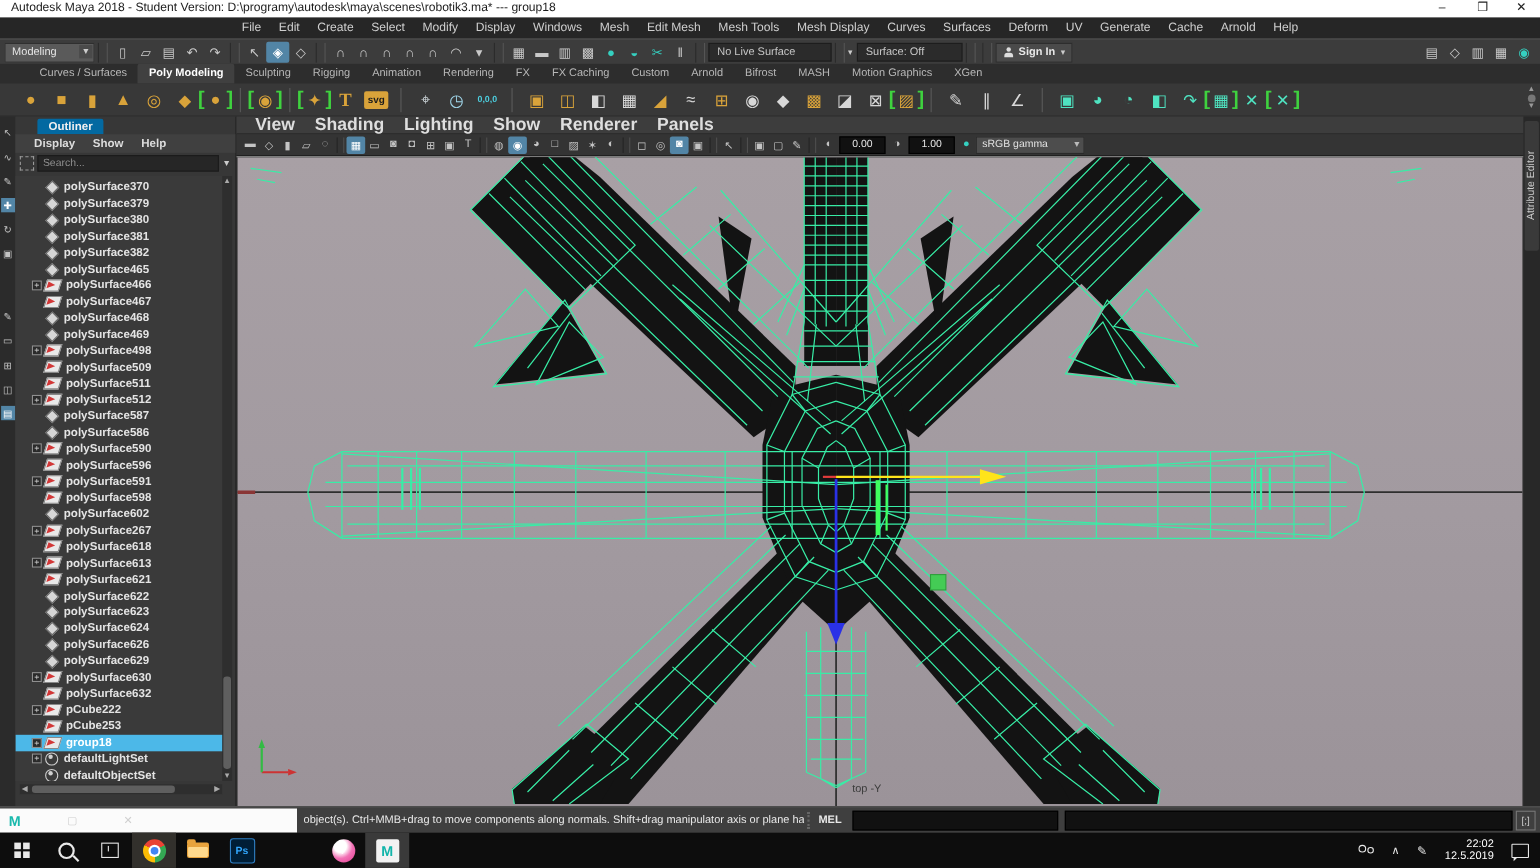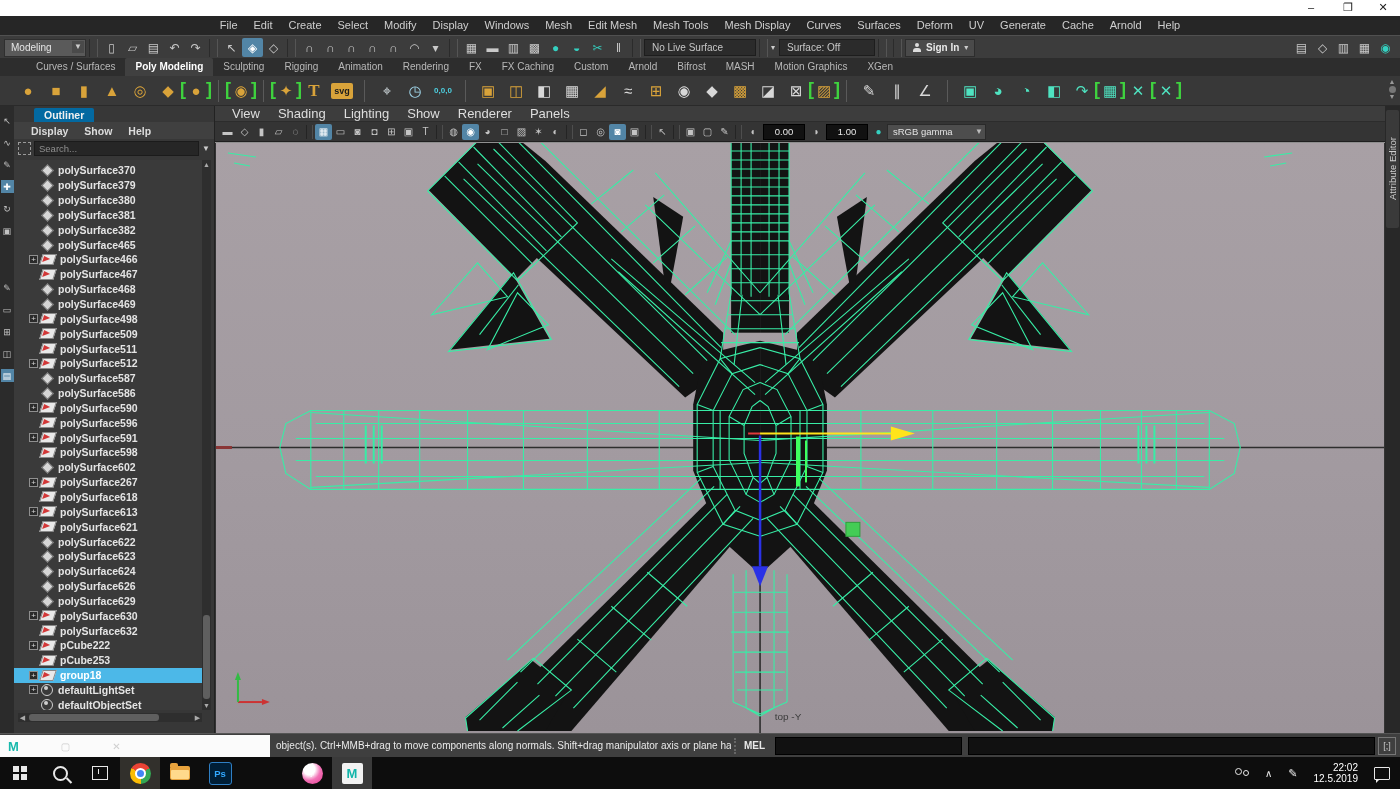--- a/index.html
+++ b/index.html
@@ -82,21 +82,21 @@
   .orow.sel .olabel{color:#ffffff;}
   .ovscroll{position:absolute;right:3px;top:54px;width:9px;height:550px;background:#2e2e2e;}
   .ovscroll .arr{position:absolute;left:0;width:9px;height:9px;color:#aaa;font-size:7px;text-align:center;line-height:9px;}
   .ovthumb{position:absolute;left:1px;width:7px;background:#5f5f5f;border-radius:3px;}
   .ohscroll{position:absolute;left:4px;bottom:11px;width:184px;height:9px;background:#2e2e2e;}
   .ohthumb{position:absolute;top:1px;height:7px;background:#5f5f5f;border-radius:3px;}
   .ohscroll .arr{position:absolute;top:0;width:9px;height:9px;color:#aaa;font-size:7px;text-align:center;line-height:9px;}
   
   .vp{position:absolute;left:215px;top:0;width:1170px;height:100%;}
   .vpmenus{position:absolute;left:0;top:0;width:100%;height:16px;background:#3d3d3d;display:flex;align-items:center;padding-left:8px;box-sizing:border-box;border-bottom:1px solid #2c2c2c;}
-  .vpm{font-size:13px;font-weight:normal;color:#dedede;padding:0 9px;}
+  .vpm{font-size:16px;font-weight:bold;color:#dedede;padding:0 9px;}
   .vptools{position:absolute;left:0;top:16px;width:100%;height:20px;background:#343434;display:flex;align-items:center;padding-left:4px;box-sizing:border-box;border-bottom:1px solid #1f1f1f;}
   .vicn{width:17px;height:16px;display:flex;align-items:center;justify-content:center;font-size:10px;color:#c4c4c4;flex:none;}
   .vicn.hl{background:#5285a6;color:#fff;border-radius:2px;}
   .vsep{width:5px;height:14px;margin:0 2px;border-left:1px solid #242424;border-right:1px solid #4e4e4e;flex:none;}
   .vfield{width:40px;height:14px;background:#111;border:1px solid #000;color:#e8e8e8;font-size:9.5px;line-height:14px;text-align:center;flex:none;margin:0 2px;}
   .vdrop{width:92px;height:14px;background:#4d4d4d;border:1px solid #2a2a2a;color:#e2e2e2;font-size:9.5px;line-height:14px;padding-left:5px;flex:none;position:relative;}
   .vdrop .car{position:absolute;right:2px;top:0;font-size:8px;color:#bbb;}
   .vpcanvas{position:absolute;left:0;top:36px;width:1170px;height:591px;border-top:1px solid #8f8f8f;box-sizing:border-box;}
   
   .rightstrip{position:absolute;left:1385px;top:0;width:15px;height:100%;background:#282828;}
@@ -143,20 +143,21 @@
   .bubble{width:14px;height:11px;border:1.5px solid #e8e8e8;border-radius:1px;position:relative;}
   .bubble::after{content:'';position:absolute;left:1px;bottom:-4px;border-left:4px solid #e8e8e8;border-bottom:4px solid transparent;}
   .serifT{font-family:"Liberation Serif",serif;font-size:17px;font-weight:bold;}
 </style>
 </head>
 <body>
 
 <div id="app">
 
   <div class="titlebar">
+    <span class="ttl">Autodesk Maya 2018 - Student Version: D:\programy\autodesk\maya\scenes\robotik3.ma*   ---   group18</span>
     <span class="winbtn" style="right:74px">–</span>
     <span class="winbtn" style="right:37px">❐</span>
     <span class="winbtn" style="right:2px">✕</span>
   </div>
 
   <div class="menubar">
     <div id="menubar-items" style="display:flex">
         <div class="mitem">File</div>
         <div class="mitem">Edit</div>
         <div class="mitem">Create</div>

